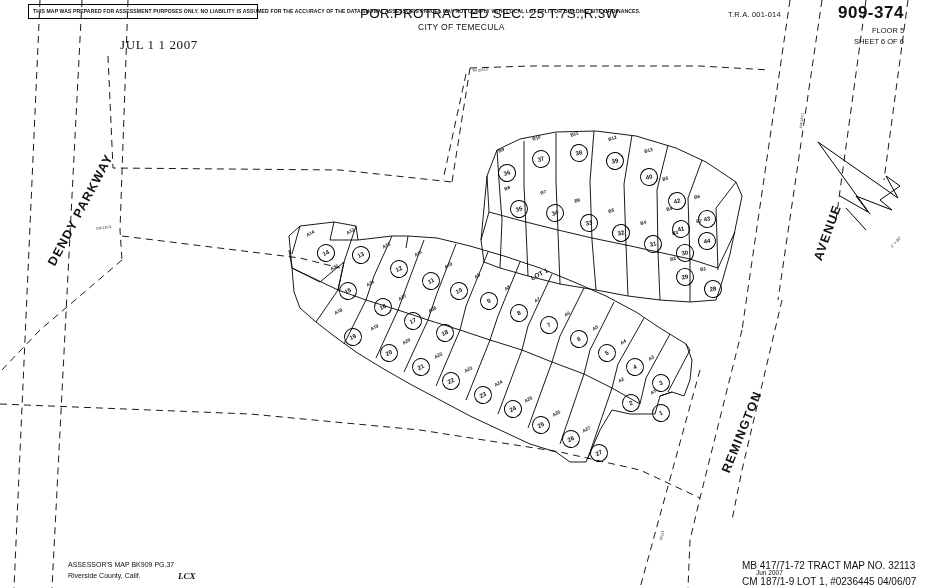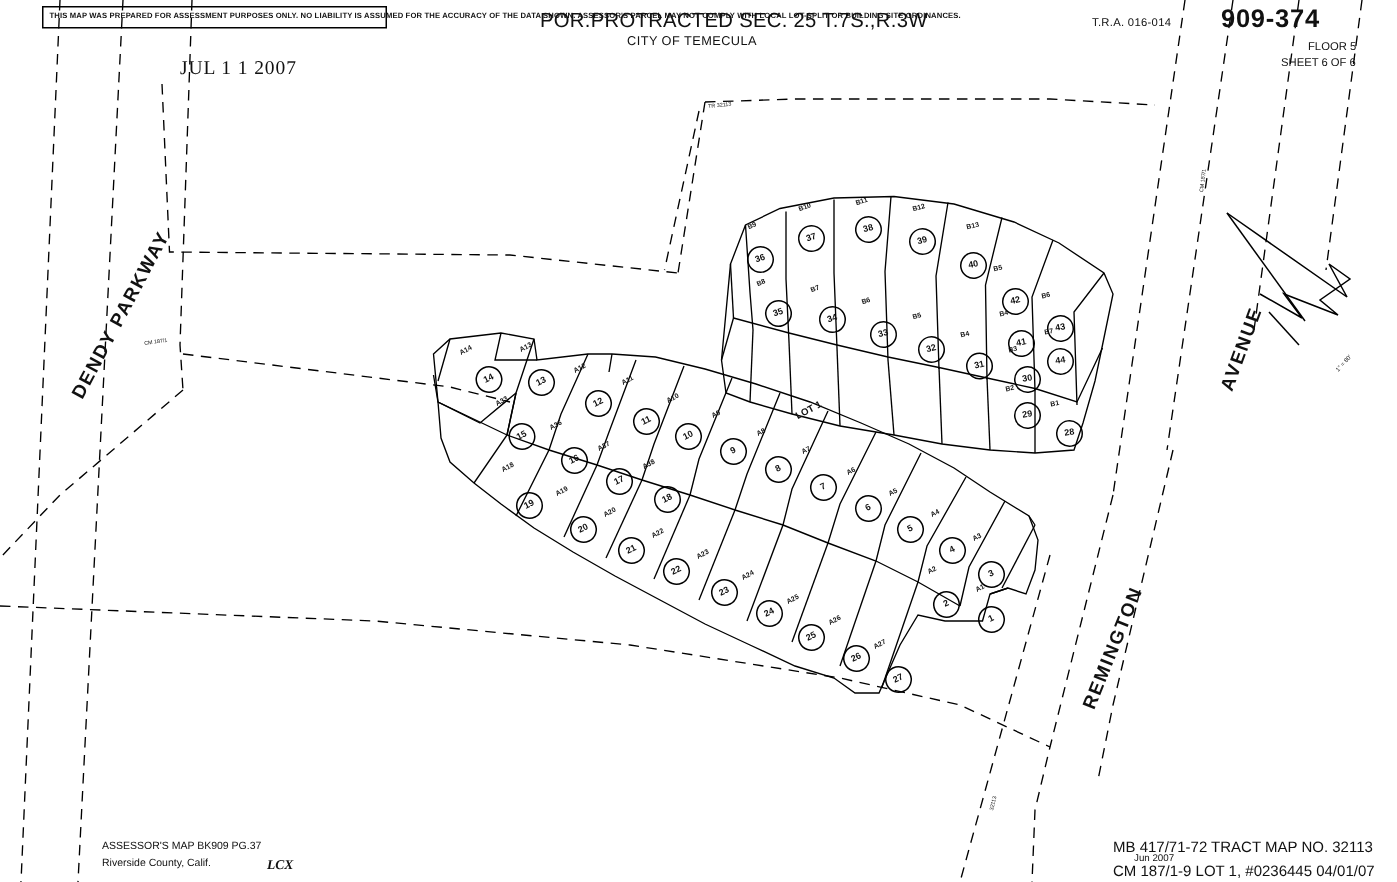--- a/index.html
+++ b/index.html
@@ -10,21 +10,21 @@
   .txt{position:absolute;white-space:nowrap;line-height:1;}
   .disclaimer{
     left:28px;top:4px;width:220px;border:1.4px solid #000;padding:3px 4px;
     font-size:5.1px;letter-spacing:.1px;line-height:1.45;font-weight:700;
   }
   .stamp{left:120px;top:38px;font-size:13px;font-weight:400;letter-spacing:.6px;
          font-family:"Liberation Serif", serif;}
   .title1{left:360px;top:7px;font-size:13.5px;letter-spacing:.2px;}
   .title2{left:418px;top:23px;font-size:8.5px;letter-spacing:.3px;}
   .tra{left:728px;top:11px;font-size:7.5px;letter-spacing:.2px;}
-  .apn{left:814px;top:4px;font-size:17px;font-weight:700;letter-spacing:.5px;}
+  .apn{left:838px;top:4px;font-size:17px;font-weight:700;letter-spacing:.5px;}
   .floor{left:872px;top:27px;font-size:7.5px;}
   .sheet{left:854px;top:38px;font-size:7.5px;text-align:right;}
   .legend{left:742px;top:518px;font-size:10px;line-height:1.55;margin-top:40px;}
   .assessor{left:68px;top:560px;font-size:7px;line-height:1.5;}
   .sig{left:178px;top:572px;font-size:9px;font-style:italic;font-weight:700;
        font-family:"Liberation Serif", serif;}
   .revdate{left:756px;top:570px;font-size:6.5px;}
   .road{font-weight:700;font-size:12.5px;letter-spacing:1.2px;
         transform-origin:0 0;}
   .smalltick{font-size:3.6px;transform-origin:0 0;}
@@ -164,21 +164,21 @@
     </g>
   </svg>
 
   <div class="txt disclaimer">THIS MAP WAS PREPARED FOR ASSESSMENT PURPOSES ONLY. NO LIABILITY IS ASSUMED FOR THE ACCURACY OF THE DATA SHOWN. ASSESSOR'S PARCEL MAY NOT COMPLY WITH LOCAL LOT-SPLIT OR BUILDING SITE ORDINANCES.</div>
 
   <div class="txt stamp">JUL 1 1 2007</div>
 
   <div class="txt title1">POR.PROTRACTED SEC. 25 T.7S.,R.3W</div>
   <div class="txt title2">CITY OF TEMECULA</div>
 
-  <div class="txt tra">T.R.A. 016-014</div>
+  <div class="txt tra">T.R.A. 001-014</div>
 
   <div class="txt apn">909-374</div>
   <div class="txt floor">FLOOR 5</div>
   <div class="txt sheet">SHEET 6 OF 6</div>
 
   <div class="txt road" style="left:46px;top:262px;transform:rotate(-62deg);">DENDY PARKWAY</div>
 
   <div class="txt road" style="left:812px;top:258px;transform:rotate(-70deg);">AVENUE</div>
 
   <div class="txt road" style="left:720px;top:470px;transform:rotate(-68deg);">REMINGTON</div>
@@ -371,21 +371,21 @@
         <span class="pnum">26</span>
       </div>
       <div class="txt lotlbl" style="left: 582px; top: 430px; transform: rotate(-28deg);">A27</div>
       <div class="txt" style="left: 590px; top: 444px; width: 16px; height: 16px; border: 0.9px solid rgb(0, 0, 0); border-radius: 50%; display: flex; align-items: center; justify-content: center; transform: rotate(-26deg);">
         <span class="pnum">27</span>
       </div>
     </div>
 
   <div class="txt legend">
     <div>MB 417/71-72 TRACT MAP NO. 32113</div>
-    <div>CM 187/1-9 LOT 1, #0236445 04/01/07</div>
+    <div>CM 187/1-9 LOT 1, #0236445 04/06/07</div>
   </div>
 
   <div class="txt assessor">
     <div>ASSESSOR'S MAP BK909 PG.37</div>
     <div>Riverside County, Calif.</div>
   </div>
 
   <div class="txt sig">LCX</div>
 
   <div class="txt revdate">Jun 2007</div>

